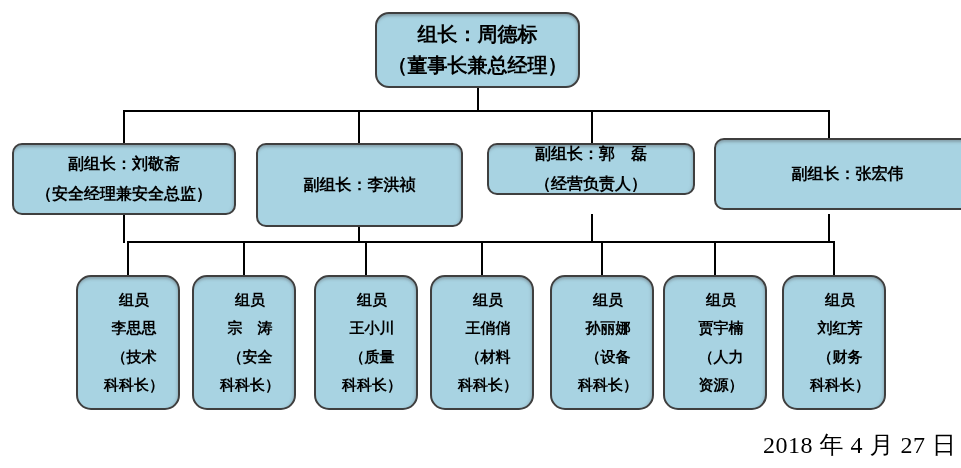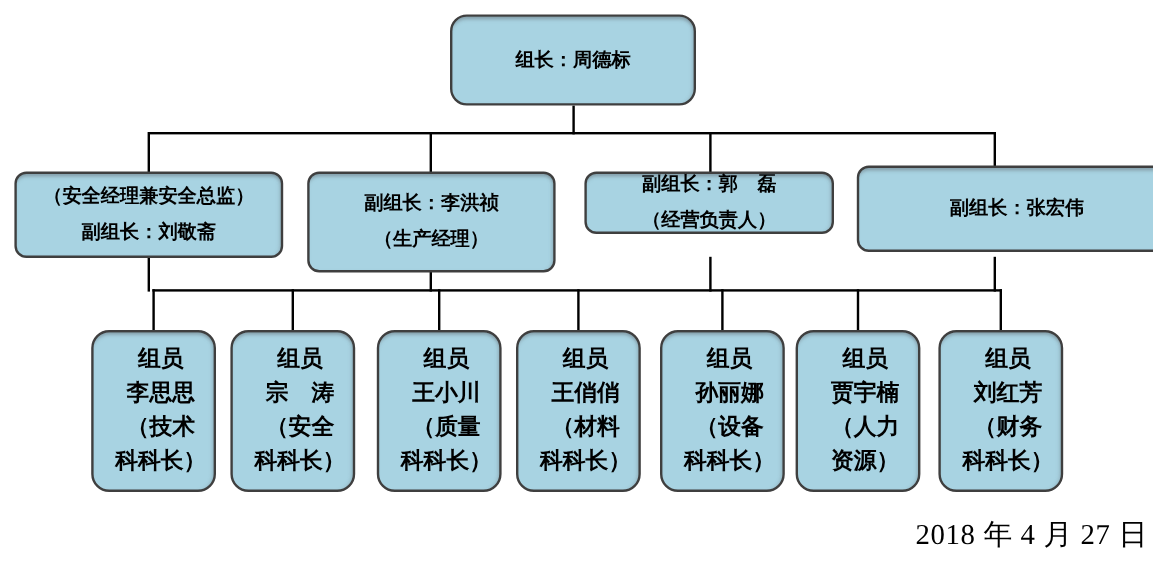--- a/index.html
+++ b/index.html
@@ -6,23 +6,23 @@
   .canvas{
     position:relative;width:961px;height:468px;background:#ffffff;overflow:hidden;
     font-family:"Liberation Serif","DejaVu Serif",serif;color:#000;
   }
   .box{
     position:absolute;background:#a8d3e2;border:2px solid #3f3f3f;
     display:flex;flex-direction:column;justify-content:center;align-items:center;
     text-align:center;font-weight:bold;box-sizing:border-box;
     box-shadow: inset 0 4px 3px -2px rgba(105,118,126,0.55), inset -3px 0 3px -2px rgba(105,118,126,0.35);
   }
-  .leader-box{border-radius:14px;font-size:16px;line-height:31px;}
+  .leader-box{border-radius:14px;font-size:20px;line-height:31px;}
   .deputy-box{border-radius:10px;font-size:16px;line-height:30px;}
-  .member-box{border-radius:15px;font-size:19px;line-height:28.5px;padding-left:12px;}
+  .member-box{border-radius:15px;font-size:15px;line-height:28.5px;padding-left:12px;}
   .hline,.vline{position:absolute;background:#000000;}
   .hline{height:2px;}
   .vline{width:2px;}
   .date{
     position:absolute;left:763px;top:429px;font-size:24px;letter-spacing:0.5px;
     font-weight:normal;white-space:nowrap;
   }
   .bl{white-space:pre;}
 </style>
 </head>
@@ -45,29 +45,29 @@
   <div class="vline" style="left:127px;top:241px;height:34px"></div>
   <div class="vline" style="left:243px;top:241px;height:34px"></div>
   <div class="vline" style="left:365px;top:241px;height:34px"></div>
   <div class="vline" style="left:481px;top:241px;height:34px"></div>
   <div class="vline" style="left:601px;top:241px;height:34px"></div>
   <div class="vline" style="left:714px;top:241px;height:34px"></div>
   <div class="vline" style="left:833px;top:241px;height:34px"></div>
 
   <div class="box leader-box" style="left:375px;top:12px;width:205px;height:76px">
     <div class="bl">组长：周德标</div>
+    <div class="bl">（董事长兼总经理）</div>
   </div>
 
   <div class="box deputy-box" style="left:12px;top:143px;width:224px;height:72px">
+    <div class="bl">副组长：刘敬斋</div>
     <div class="bl">（安全经理兼安全总监）</div>
-    <div class="bl">副组长：刘敬斋</div>
   </div>
   <div class="box deputy-box" style="left:256px;top:143px;width:207px;height:84px">
     <div class="bl">副组长：李洪祯</div>
-    <div class="bl">（生产经理）</div>
   </div>
   <div class="box deputy-box" style="left:487px;top:143px;width:208px;height:52px">
     <div class="bl">副组长：郭　磊</div>
     <div class="bl">（经营负责人）</div>
   </div>
   <div class="box deputy-box" style="left:714px;top:138px;width:267px;height:72px">
     <div class="bl">副组长：张宏伟</div>
   </div>
 
   <div class="box member-box" style="left:76px;top:275px;width:104px;height:135px">

